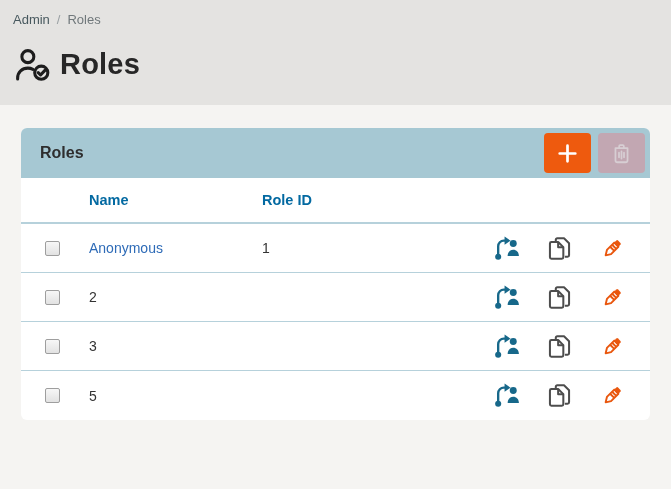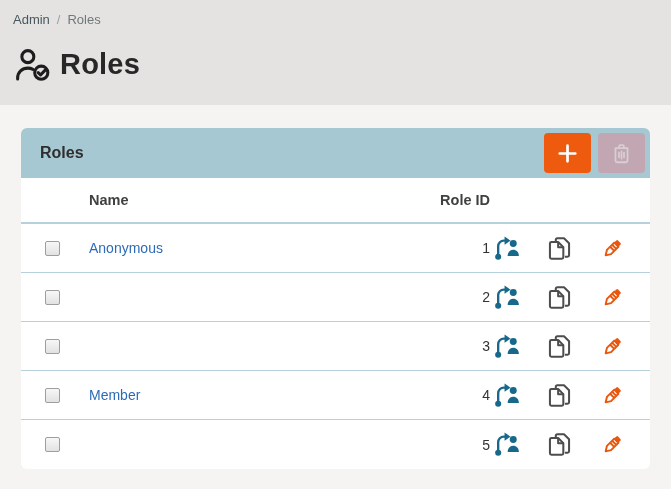--- a/index.html
+++ b/index.html
@@ -52,28 +52,28 @@
   }
   .btn-add { background:#ee5a0e; }
   .btn-delete { background:#c2a7b2; cursor:default; }
   .btn svg { display:block; }
 
   
   .thead-row, .trow { display:flex; align-items:center; }
   .thead-row {
     height:46px;
     border-bottom:2px solid #b6d1db;
-    font-weight:700; font-size:14.5px; color:#404040;
+    font-weight:700; font-size:14.5px; color:#0369a1;
   }
   .trow { height:49px; border-bottom:1px solid #b6d1db; font-size:14px; }
   .trow:last-child { border-bottom:none; }
 
   .cell-check { width:68px; padding-left:24px; display:flex; align-items:center; }
   .cell-name  { width:173px; }
-  .cell-id    { flex:1;text-align:right; }
+  .cell-id    { flex:1; }
   .cell-actions {
     width:160px;
     display:flex;
     align-items:center;
     justify-content:flex-end;
     gap:26px;
     padding-right:24px;
   }
   .cell-actions .action { cursor:pointer; display:flex; align-items:center; }
 
@@ -236,44 +236,20 @@
               </svg>
             </span>
           <span class="action">
               <svg width="27" height="27" viewBox="0 0 24 24">
                 <use href="#ico-pencil"></use>
               </svg>
             </span>
         </div>
       </div>
 
-      <div class="trow">
-        <div class="cell-check">
-            <input type="checkbox" class="row-checkbox" style="">
-          </div>
-        <div class="cell-name"><a class="name-link">Member</a></div>
-        <div class="cell-id role-id">4</div>
-        <div class="cell-actions">
-          <span class="action">
-              <svg width="27" height="27" viewBox="0 0 24 24">
-                <use href="#ico-permissions"></use>
-              </svg>
-            </span>
-          <span class="action">
-              <svg width="27" height="27" viewBox="0 0 24 24">
-                <use href="#ico-copy"></use>
-              </svg>
-            </span>
-          <span class="action">
-              <svg width="27" height="27" viewBox="0 0 24 24">
-                <use href="#ico-pencil"></use>
-              </svg>
-            </span>
-        </div>
-      </div>
 
       <div class="trow">
         <div class="cell-check">
             <input type="checkbox" class="row-checkbox" style="">
           </div>
         <div class="cell-id role-id">5</div>
         <div class="cell-actions">
           <span class="action">
               <svg width="27" height="27" viewBox="0 0 24 24">
                 <use href="#ico-permissions"></use>

